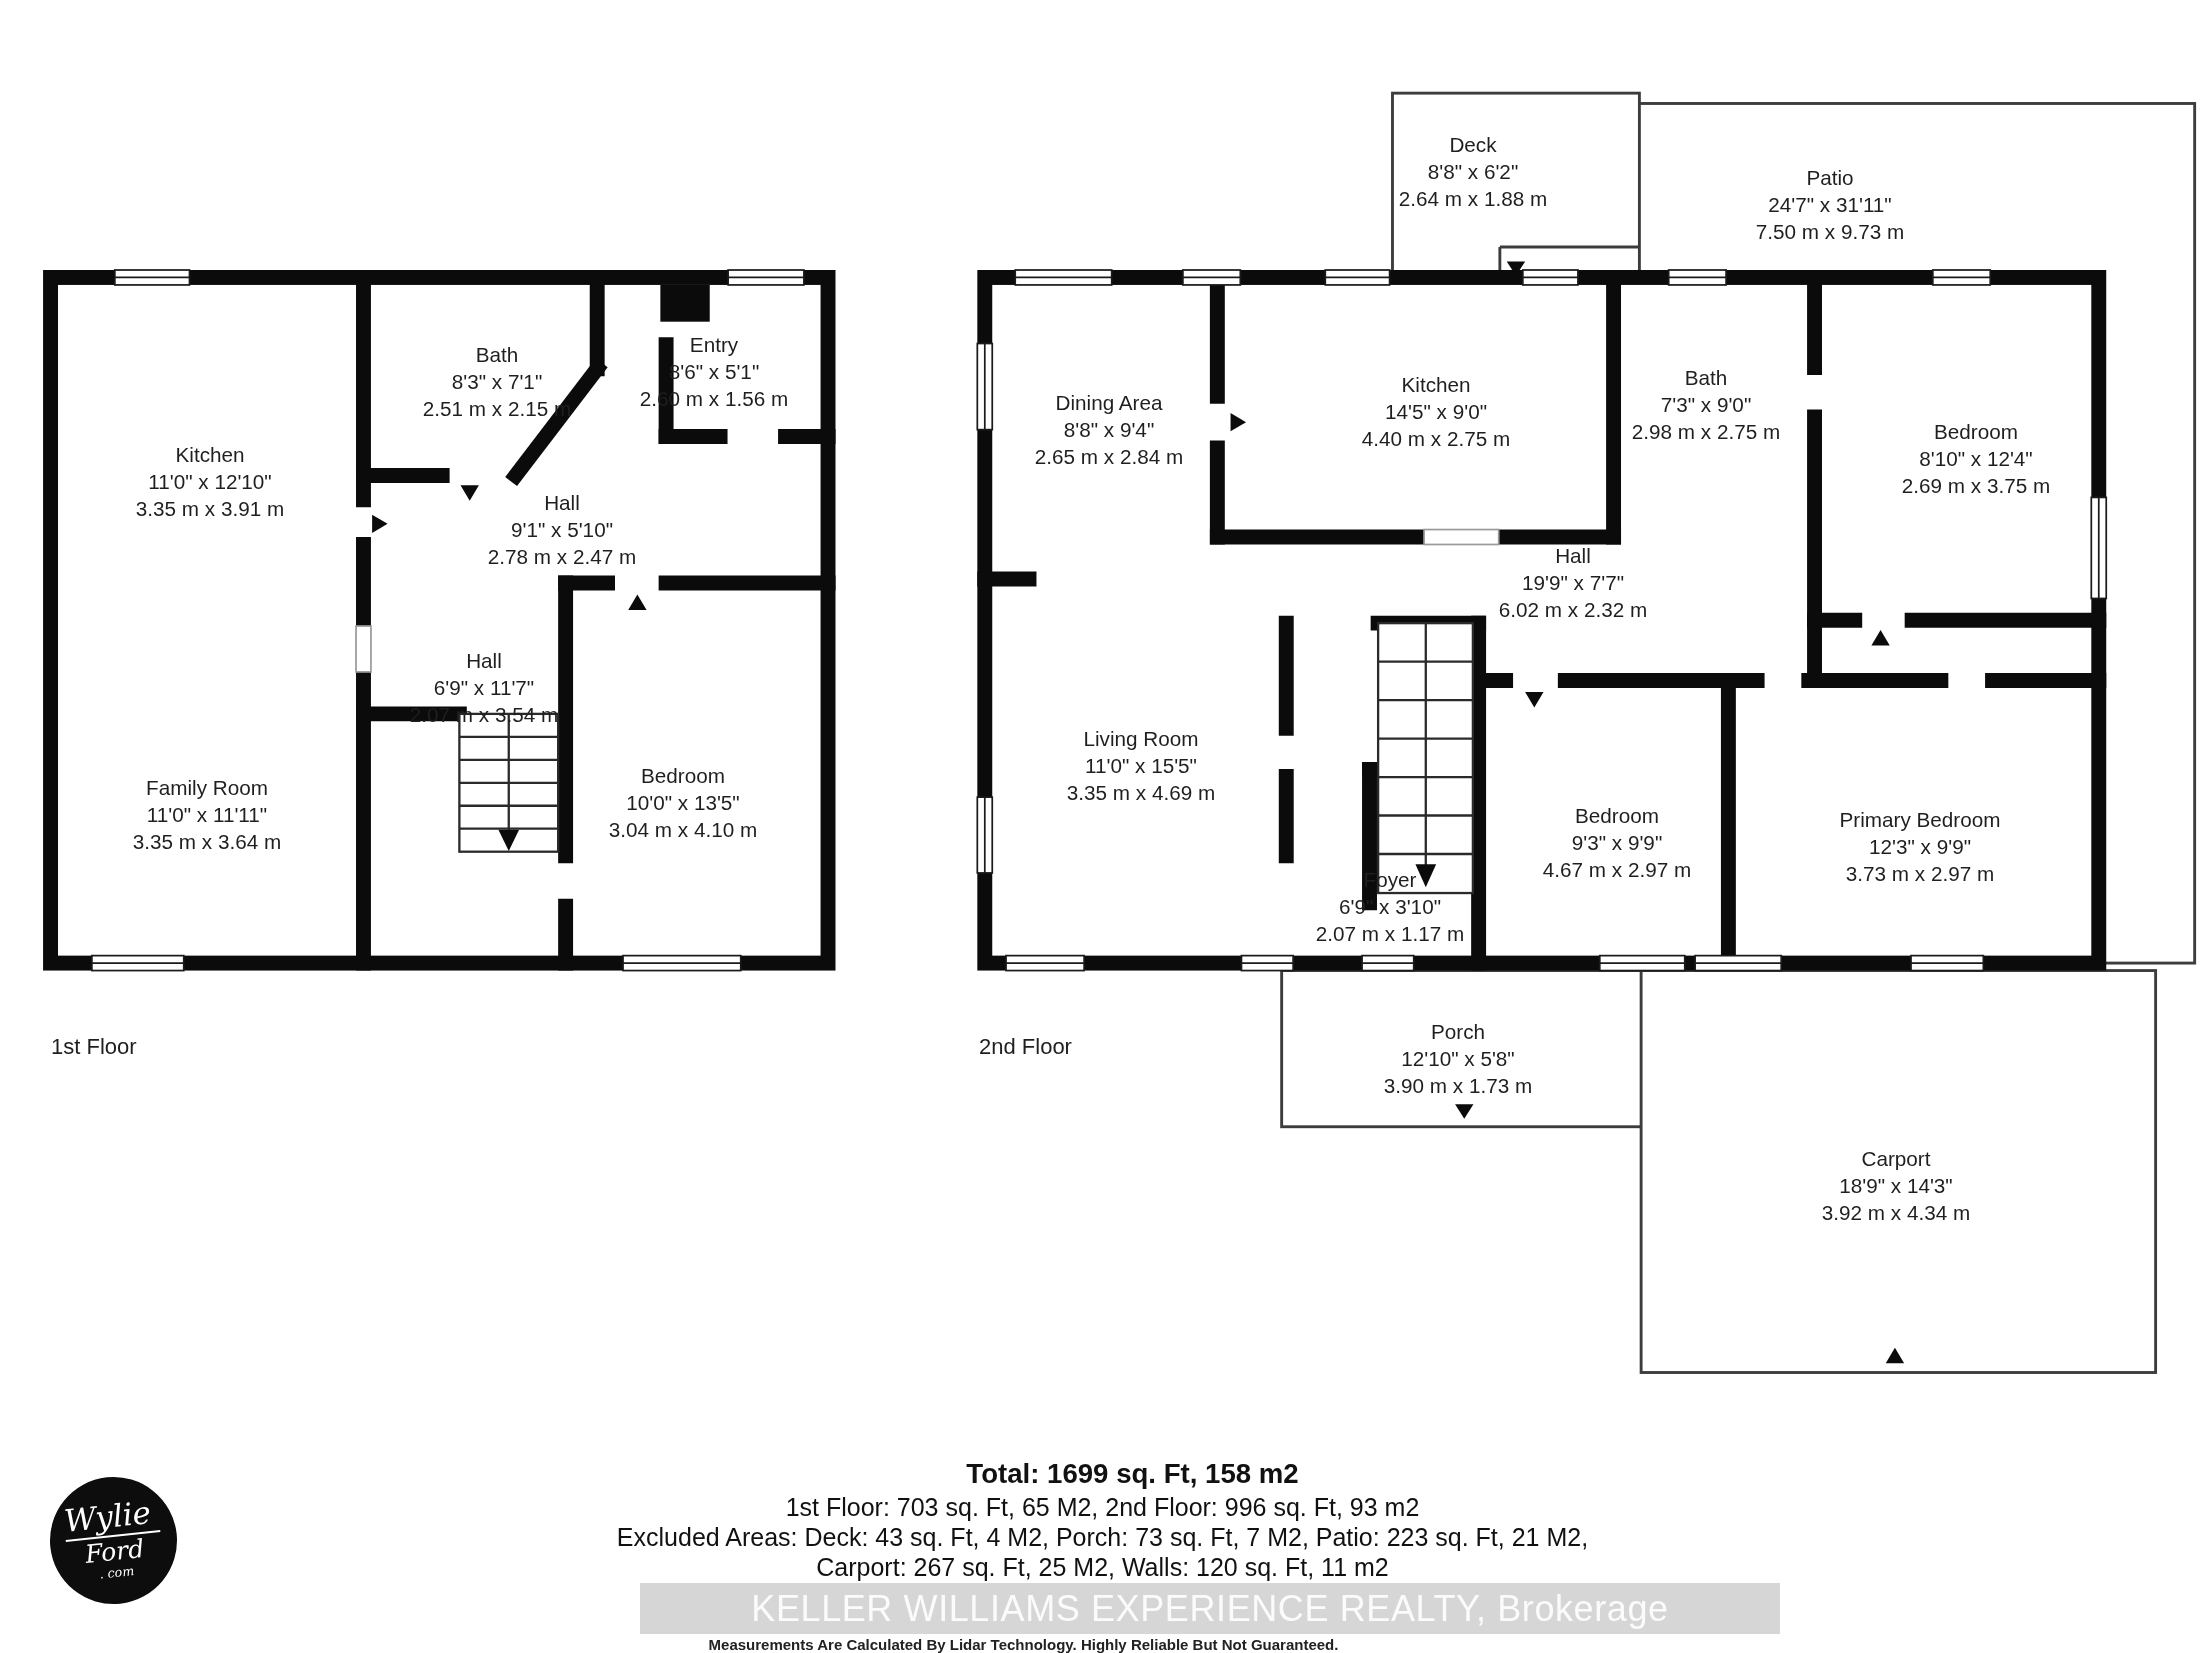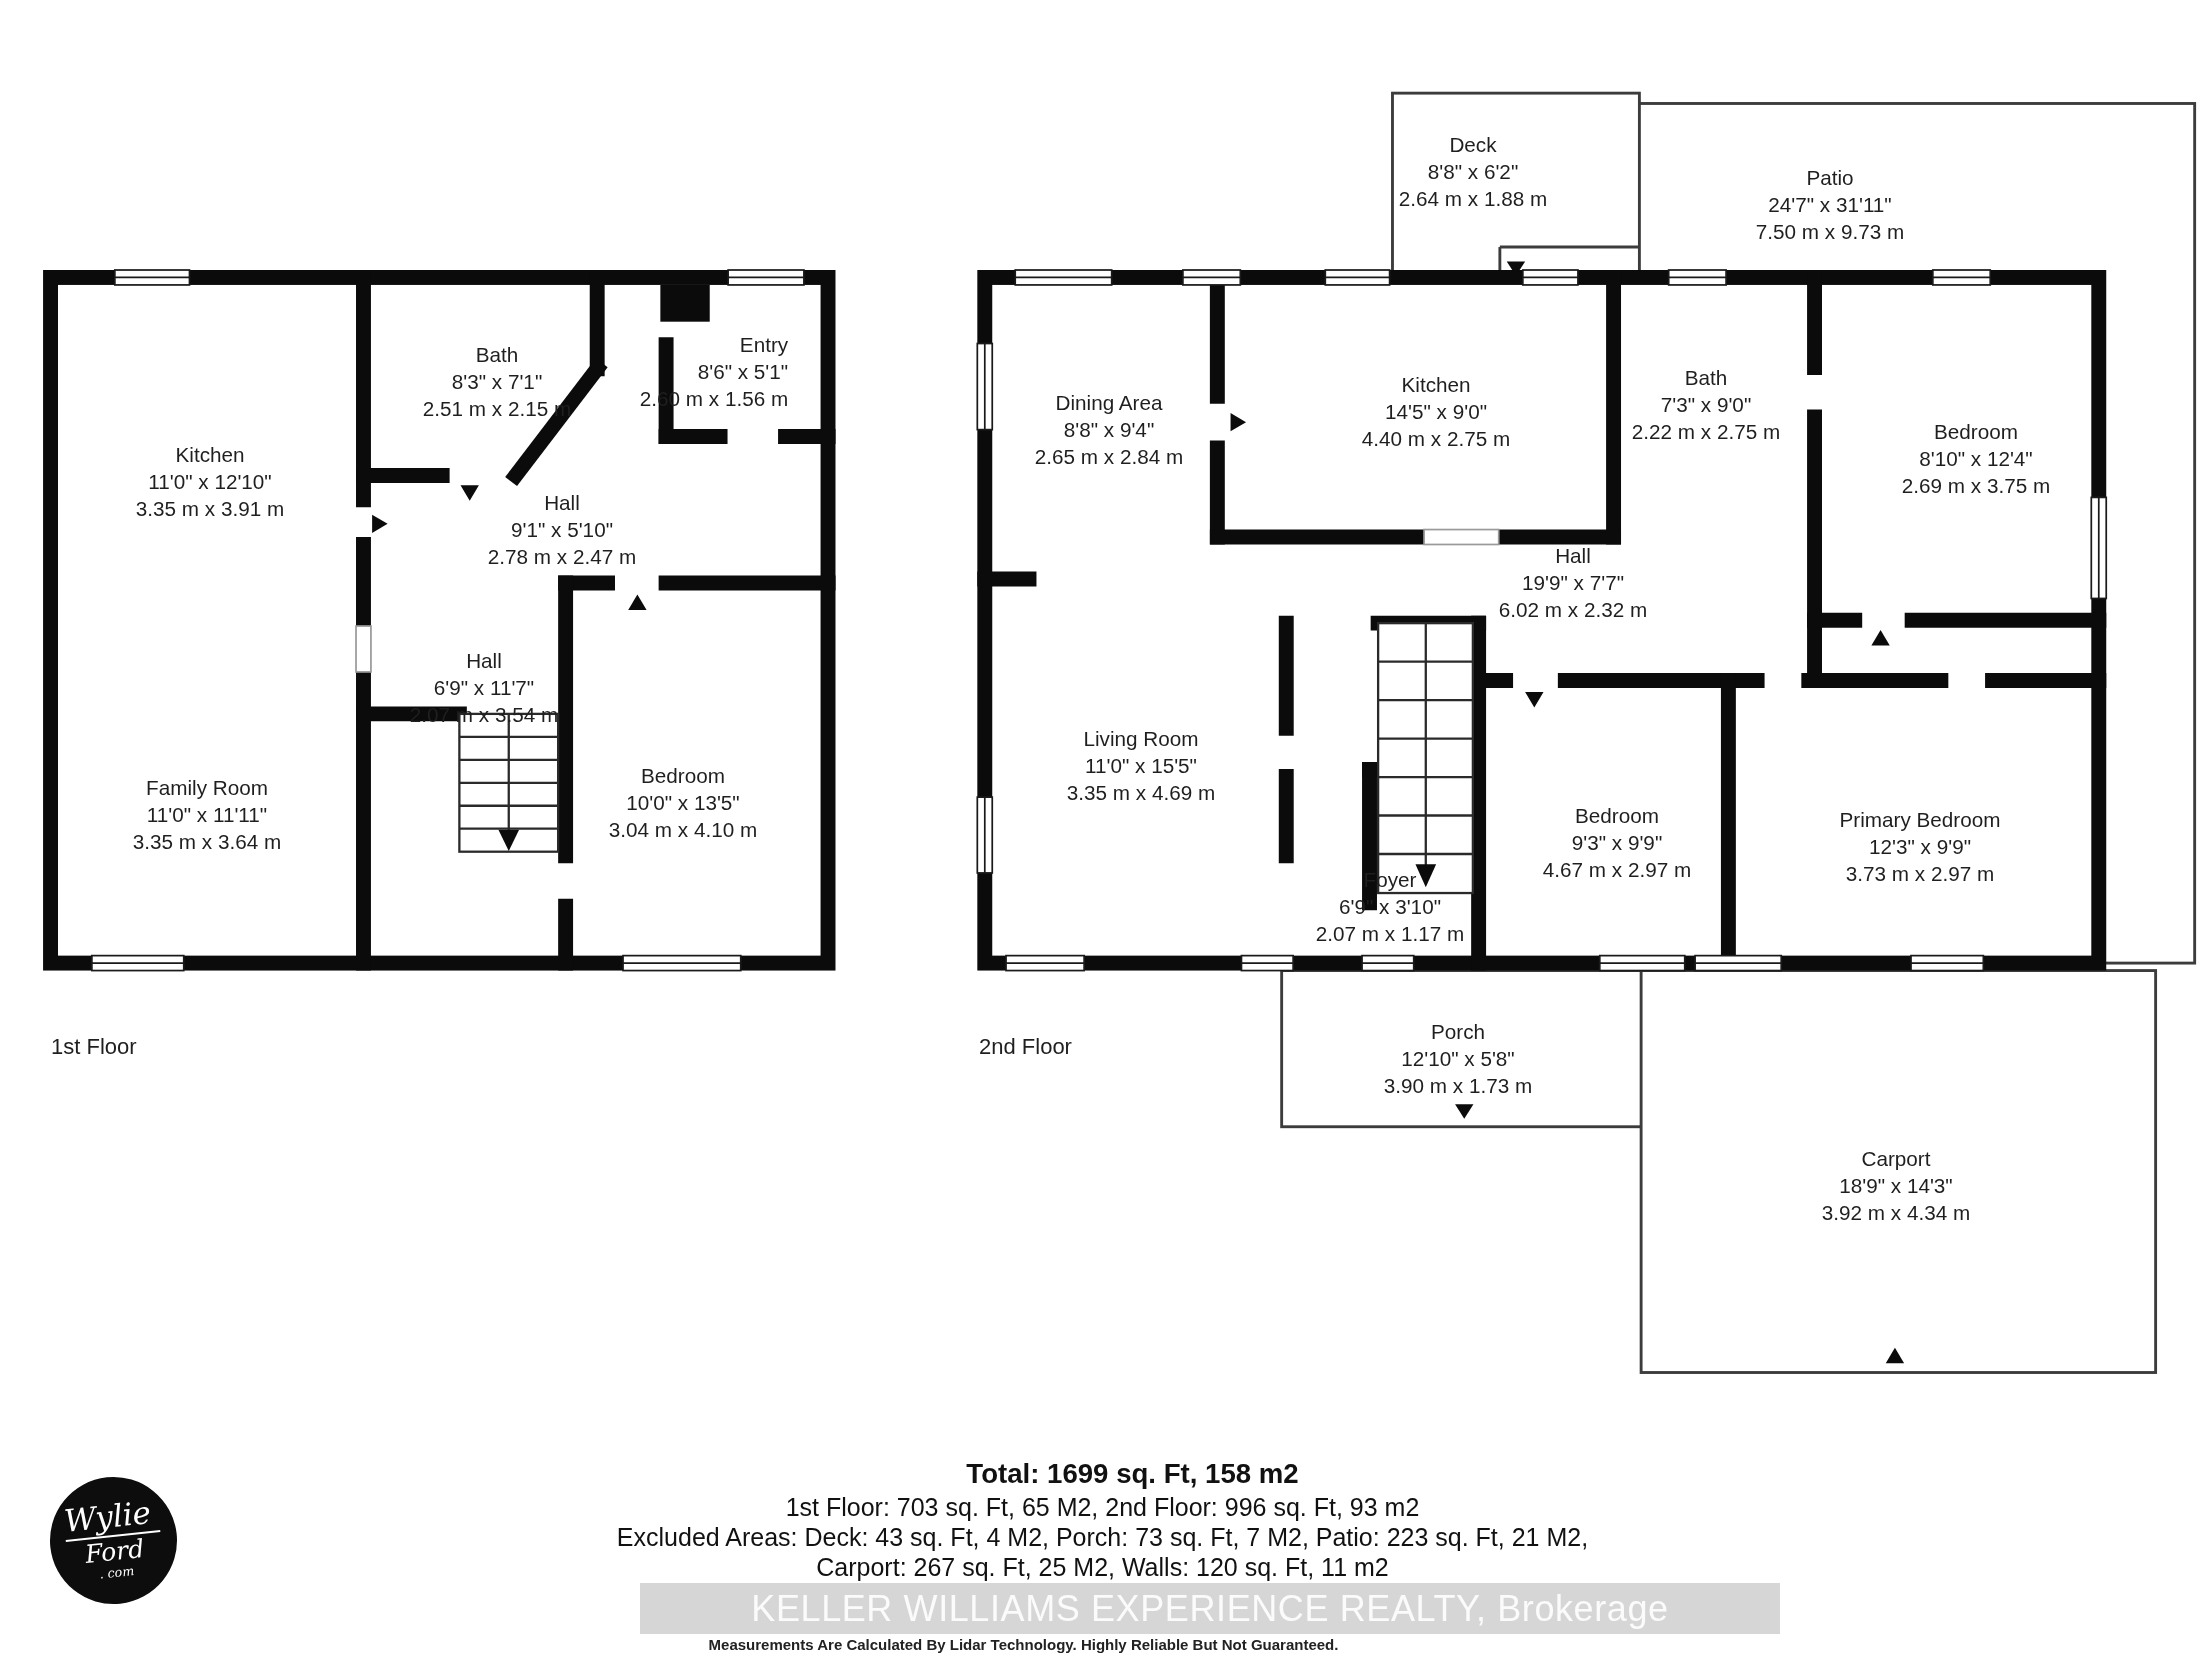--- a/index.html
+++ b/index.html
@@ -204,21 +204,21 @@
     <div class="room-label" style="left: 210px; top: 441px;">
       <div>Kitchen</div>
       <div>11'0" x 12'10"</div>
       <div>3.35 m x 3.91 m</div>
     </div>
     <div class="room-label" style="left: 497px; top: 341px;">
       <div>Bath</div>
       <div>8'3" x 7'1"</div>
       <div>2.51 m x 2.15 m</div>
     </div>
-    <div class="room-label" style="left: 714px; top: 331px; text-align: right;">
+    <div class="room-label" style="left: 714px; top: 331px;">
       <div>Entry</div>
       <div>8'6" x 5'1"</div>
       <div>2.60 m x 1.56 m</div>
     </div>
     <div class="room-label" style="left: 562px; top: 489px;">
       <div>Hall</div>
       <div>9'1" x 5'10"</div>
       <div>2.78 m x 2.47 m</div>
     </div>
     <div class="room-label" style="left: 484px; top: 647px;">
@@ -253,21 +253,21 @@
       <div>2.65 m x 2.84 m</div>
     </div>
     <div class="room-label" style="left: 1436px; top: 371px;">
       <div>Kitchen</div>
       <div>14'5" x 9'0"</div>
       <div>4.40 m x 2.75 m</div>
     </div>
     <div class="room-label" style="left: 1706px; top: 364px;">
       <div>Bath</div>
       <div>7'3" x 9'0"</div>
-      <div>2.22 m x 2.75 m</div>
+      <div>2.98 m x 2.75 m</div>
     </div>
     <div class="room-label" style="left: 1976px; top: 418px;">
       <div>Bedroom</div>
       <div>8'10" x 12'4"</div>
       <div>2.69 m x 3.75 m</div>
     </div>
     <div class="room-label" style="left: 1573px; top: 542px;">
       <div>Hall</div>
       <div>19'9" x 7'7"</div>
       <div>6.02 m x 2.32 m</div>

